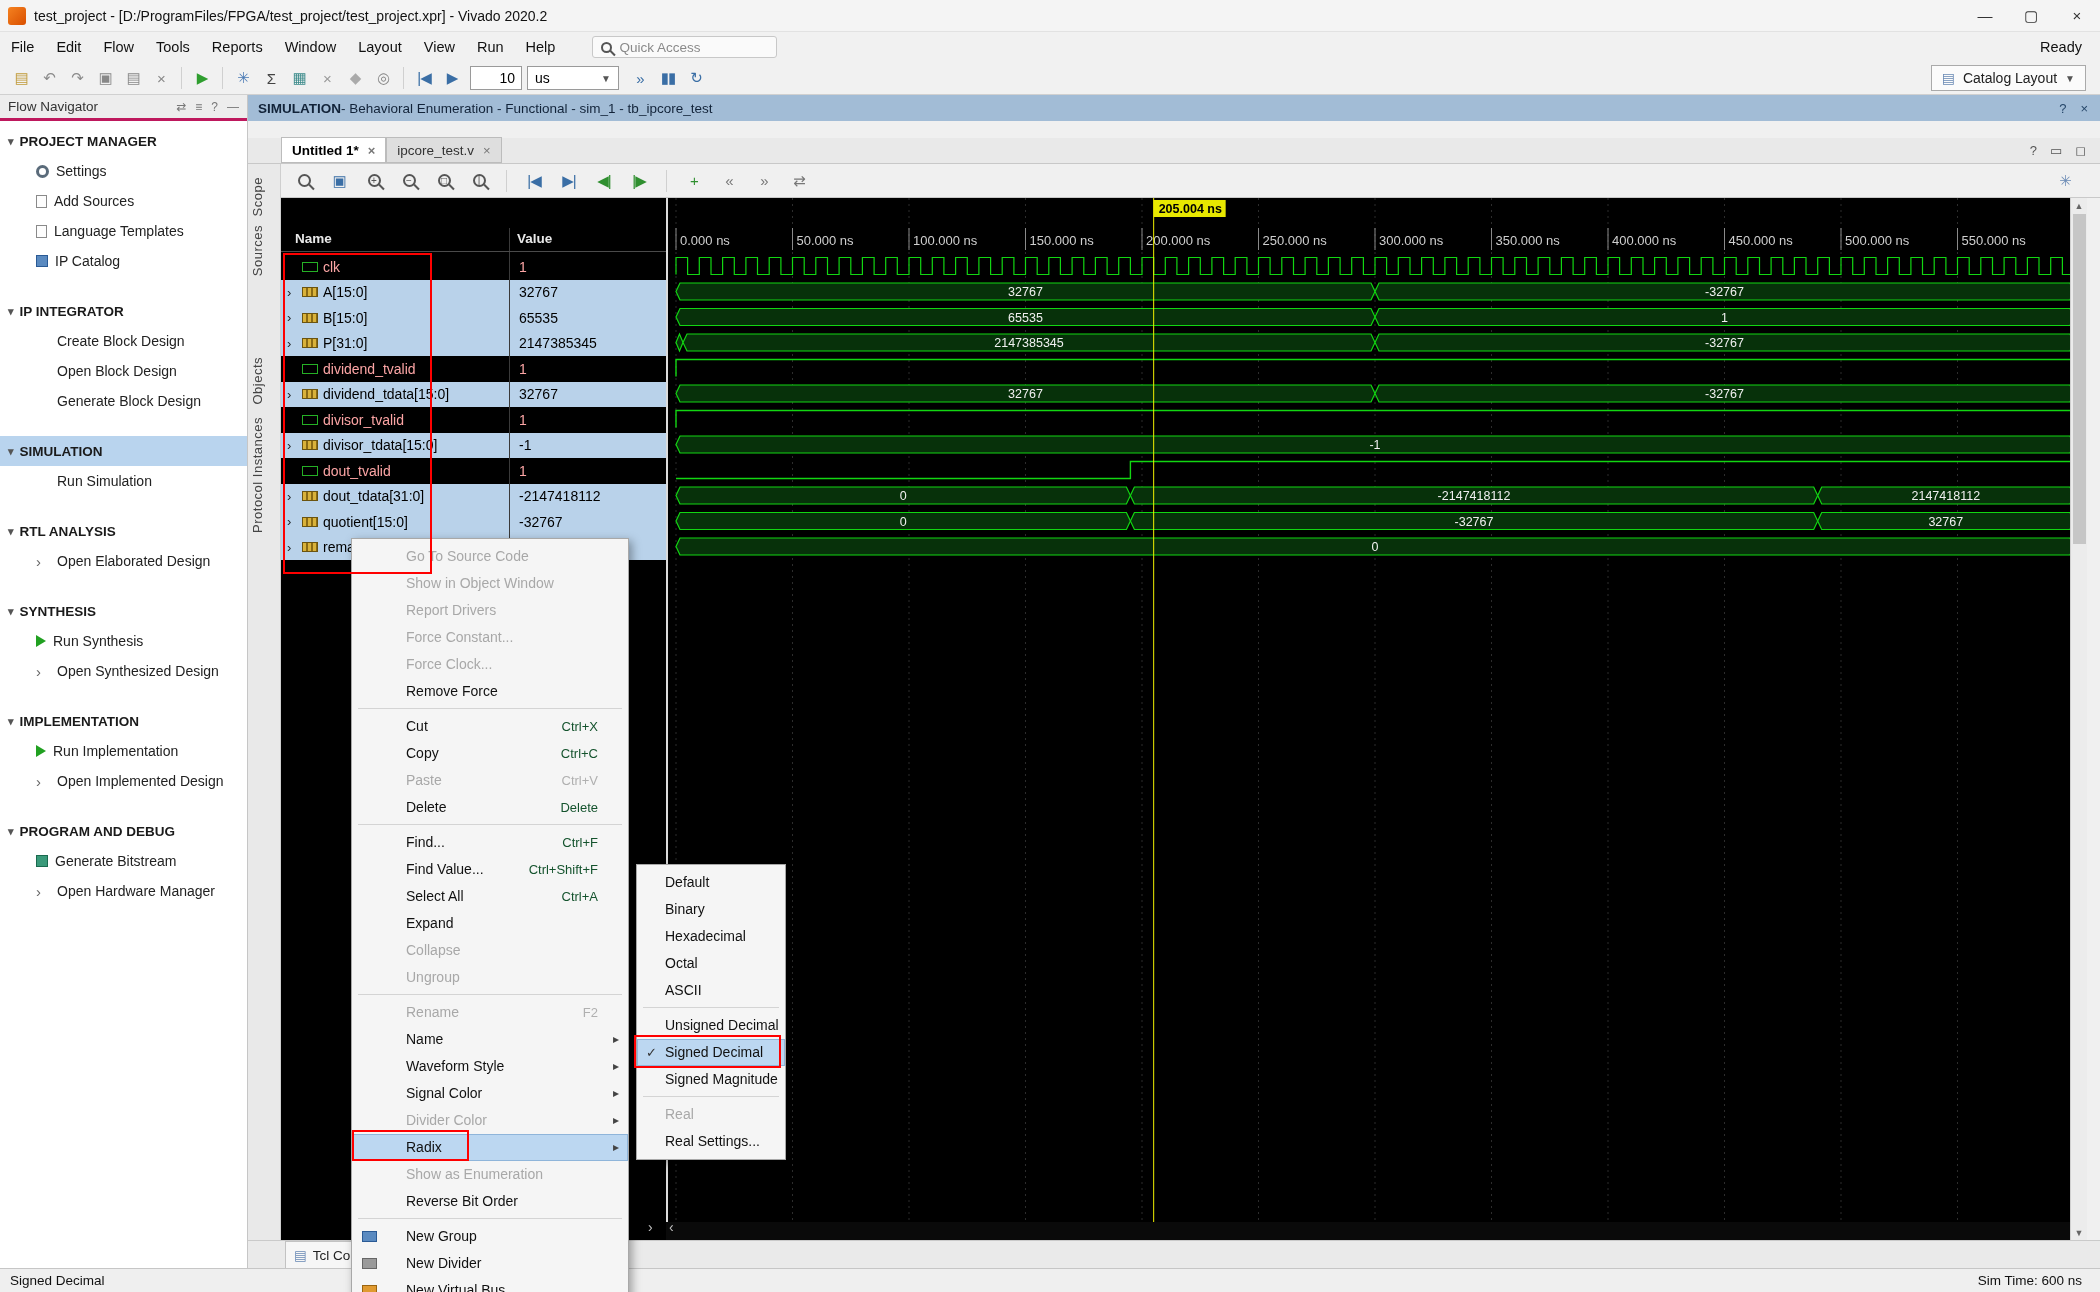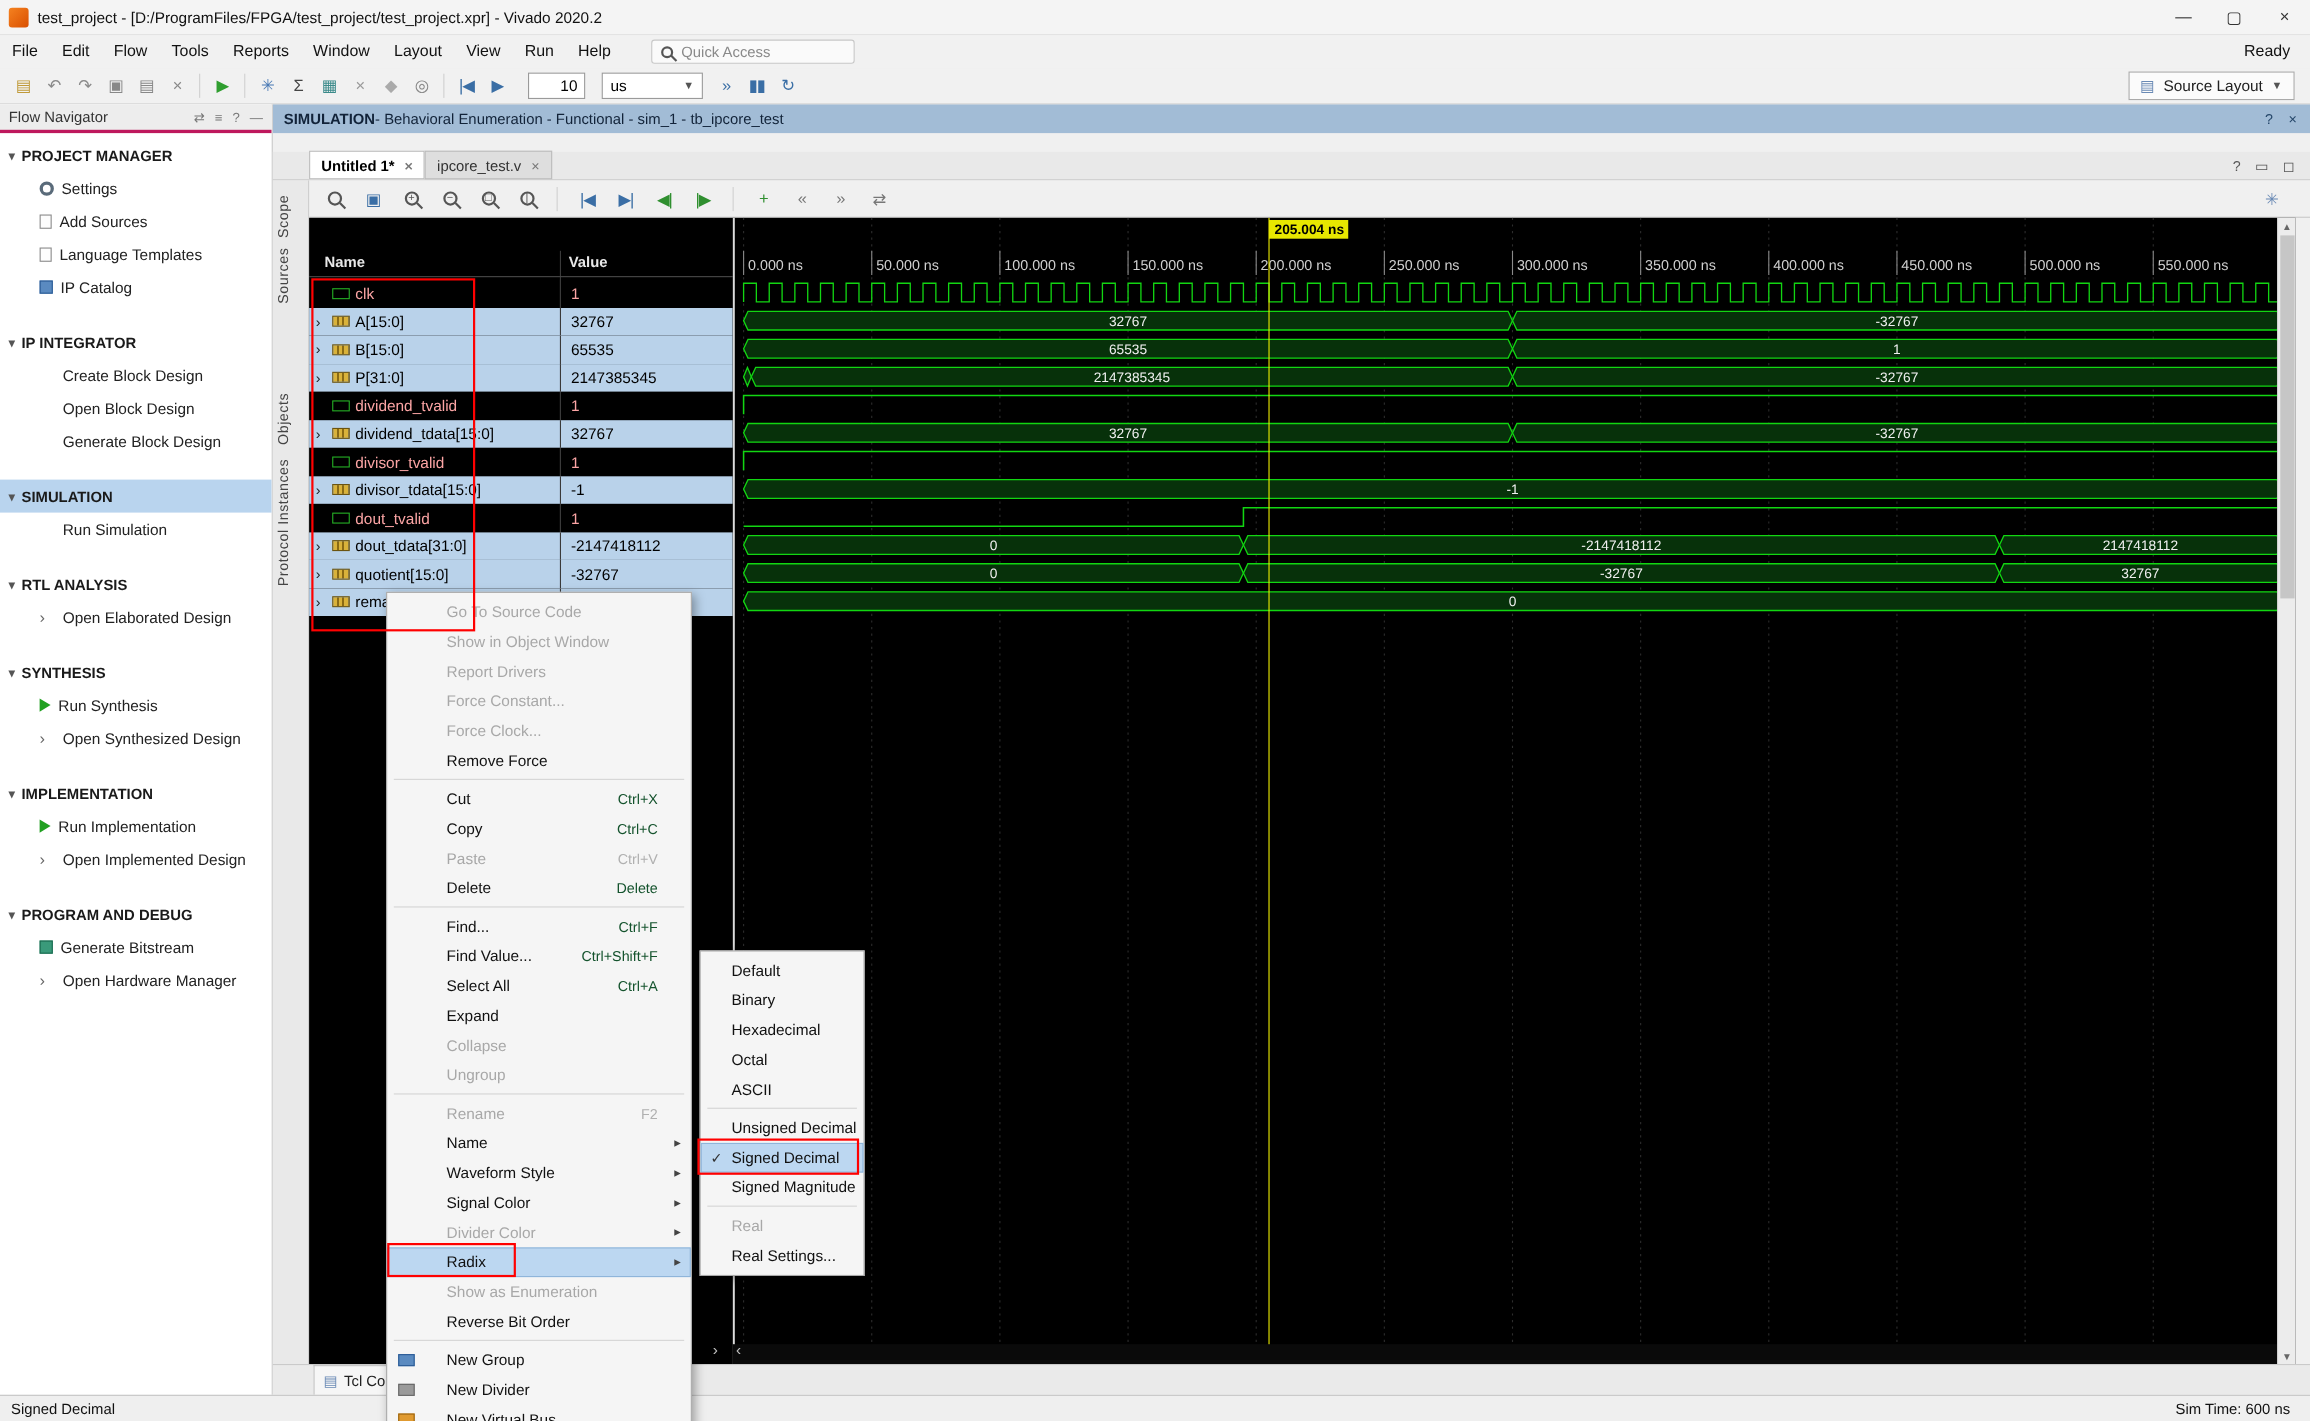--- a/index.html
+++ b/index.html
@@ -16,21 +16,21 @@
   .menubar{position:absolute;top:32px;left:0;width:2100px;height:30px;display:flex;align-items:center;background:#f1f1f1;font-size:14.5px;color:#111;}
   .mb-items{display:flex;}
   .mb-item{padding:4px 11px;}
   .quick-access{margin-left:26px;display:flex;align-items:center;gap:7px;border:1px solid #c8c8c8;border-radius:3px;background:#fafafa;height:22px;width:185px;padding:0 8px;color:#8a8a8a;font-size:13.5px;}
   .ready{margin-left:auto;margin-right:18px;}
 
   
   .toolbar{position:absolute;top:62px;left:0;width:2100px;height:33px;background:#f1f1f1;border-bottom:1px solid #d0d0d0;display:flex;align-items:center;padding-left:8px;gap:2px;}
   .tbi{min-width:26px;height:26px;display:inline-flex;align-items:center;justify-content:center;font-size:15px;letter-spacing:-1px;}
   .tb-sep{width:1px;height:22px;background:#d0d0d0;margin:0 5px;display:inline-block;}
-  .time-input{width:52px;height:24px;border:1px solid #9a9a9a;background:#fff;text-align:right;padding-right:6px;font-size:14px;margin:0 13px;}
+  .time-input{width:52px;height:24px;border:1px solid #9a9a9a;background:#fff;text-align:right;padding-right:6px;font-size:14px;margin:0 3px;}
   .unit-select{width:92px;height:24px;border:1px solid #9a9a9a;background:#fff;display:inline-flex;align-items:center;padding:0 7px;font-size:14px;margin-right:6px;}
   .sel-arrow{margin-left:auto;font-size:10px;color:#555;}
   .layout-select{margin-left:auto;margin-right:14px;height:26px;border:1px solid #aaa;background:#fbfbfb;display:flex;align-items:center;gap:8px;padding:0 10px;font-size:14px;color:#222;}
 
   
   .simbar{position:absolute;left:248px;top:95px;width:1852px;height:26px;background:#a2bcd6;display:flex;align-items:center;padding-left:10px;font-size:13.5px;color:#122339;}
   .simbar .sb-bold{font-weight:bold;}
   .simbar-icons{margin-left:auto;margin-right:12px;display:flex;gap:14px;color:#26476a;font-size:13px;}
 
   
@@ -185,21 +185,21 @@
       <span>us</span>
       <span class="sel-arrow">▼</span>
     </span>
     <span style="display:inline-flex;align-items:center;gap:2px;">
         <span class="tbi" style="color: rgb(58, 110, 165);">»</span>
         <span class="tbi" style="color: rgb(58, 110, 165);">▮▮</span>
         <span class="tbi" style="color: rgb(58, 110, 165);">↻</span>
       </span>
     <div class="layout-select">
       <span style="color:#6a8ab5;">▤</span>
-      <span>Source Layout</span>
+      <span>Catalog Layout</span>
       <span class="sel-arrow">▼</span>
     </div>
   </div>
 
   <div class="simbar">
     <span class="sb-bold">SIMULATION</span>
     <span> - Behavioral Enumeration - Functional - sim_1 - tb_ipcore_test</span>
     <span class="simbar-icons">
       <span>?</span>
       <span>×</span>

